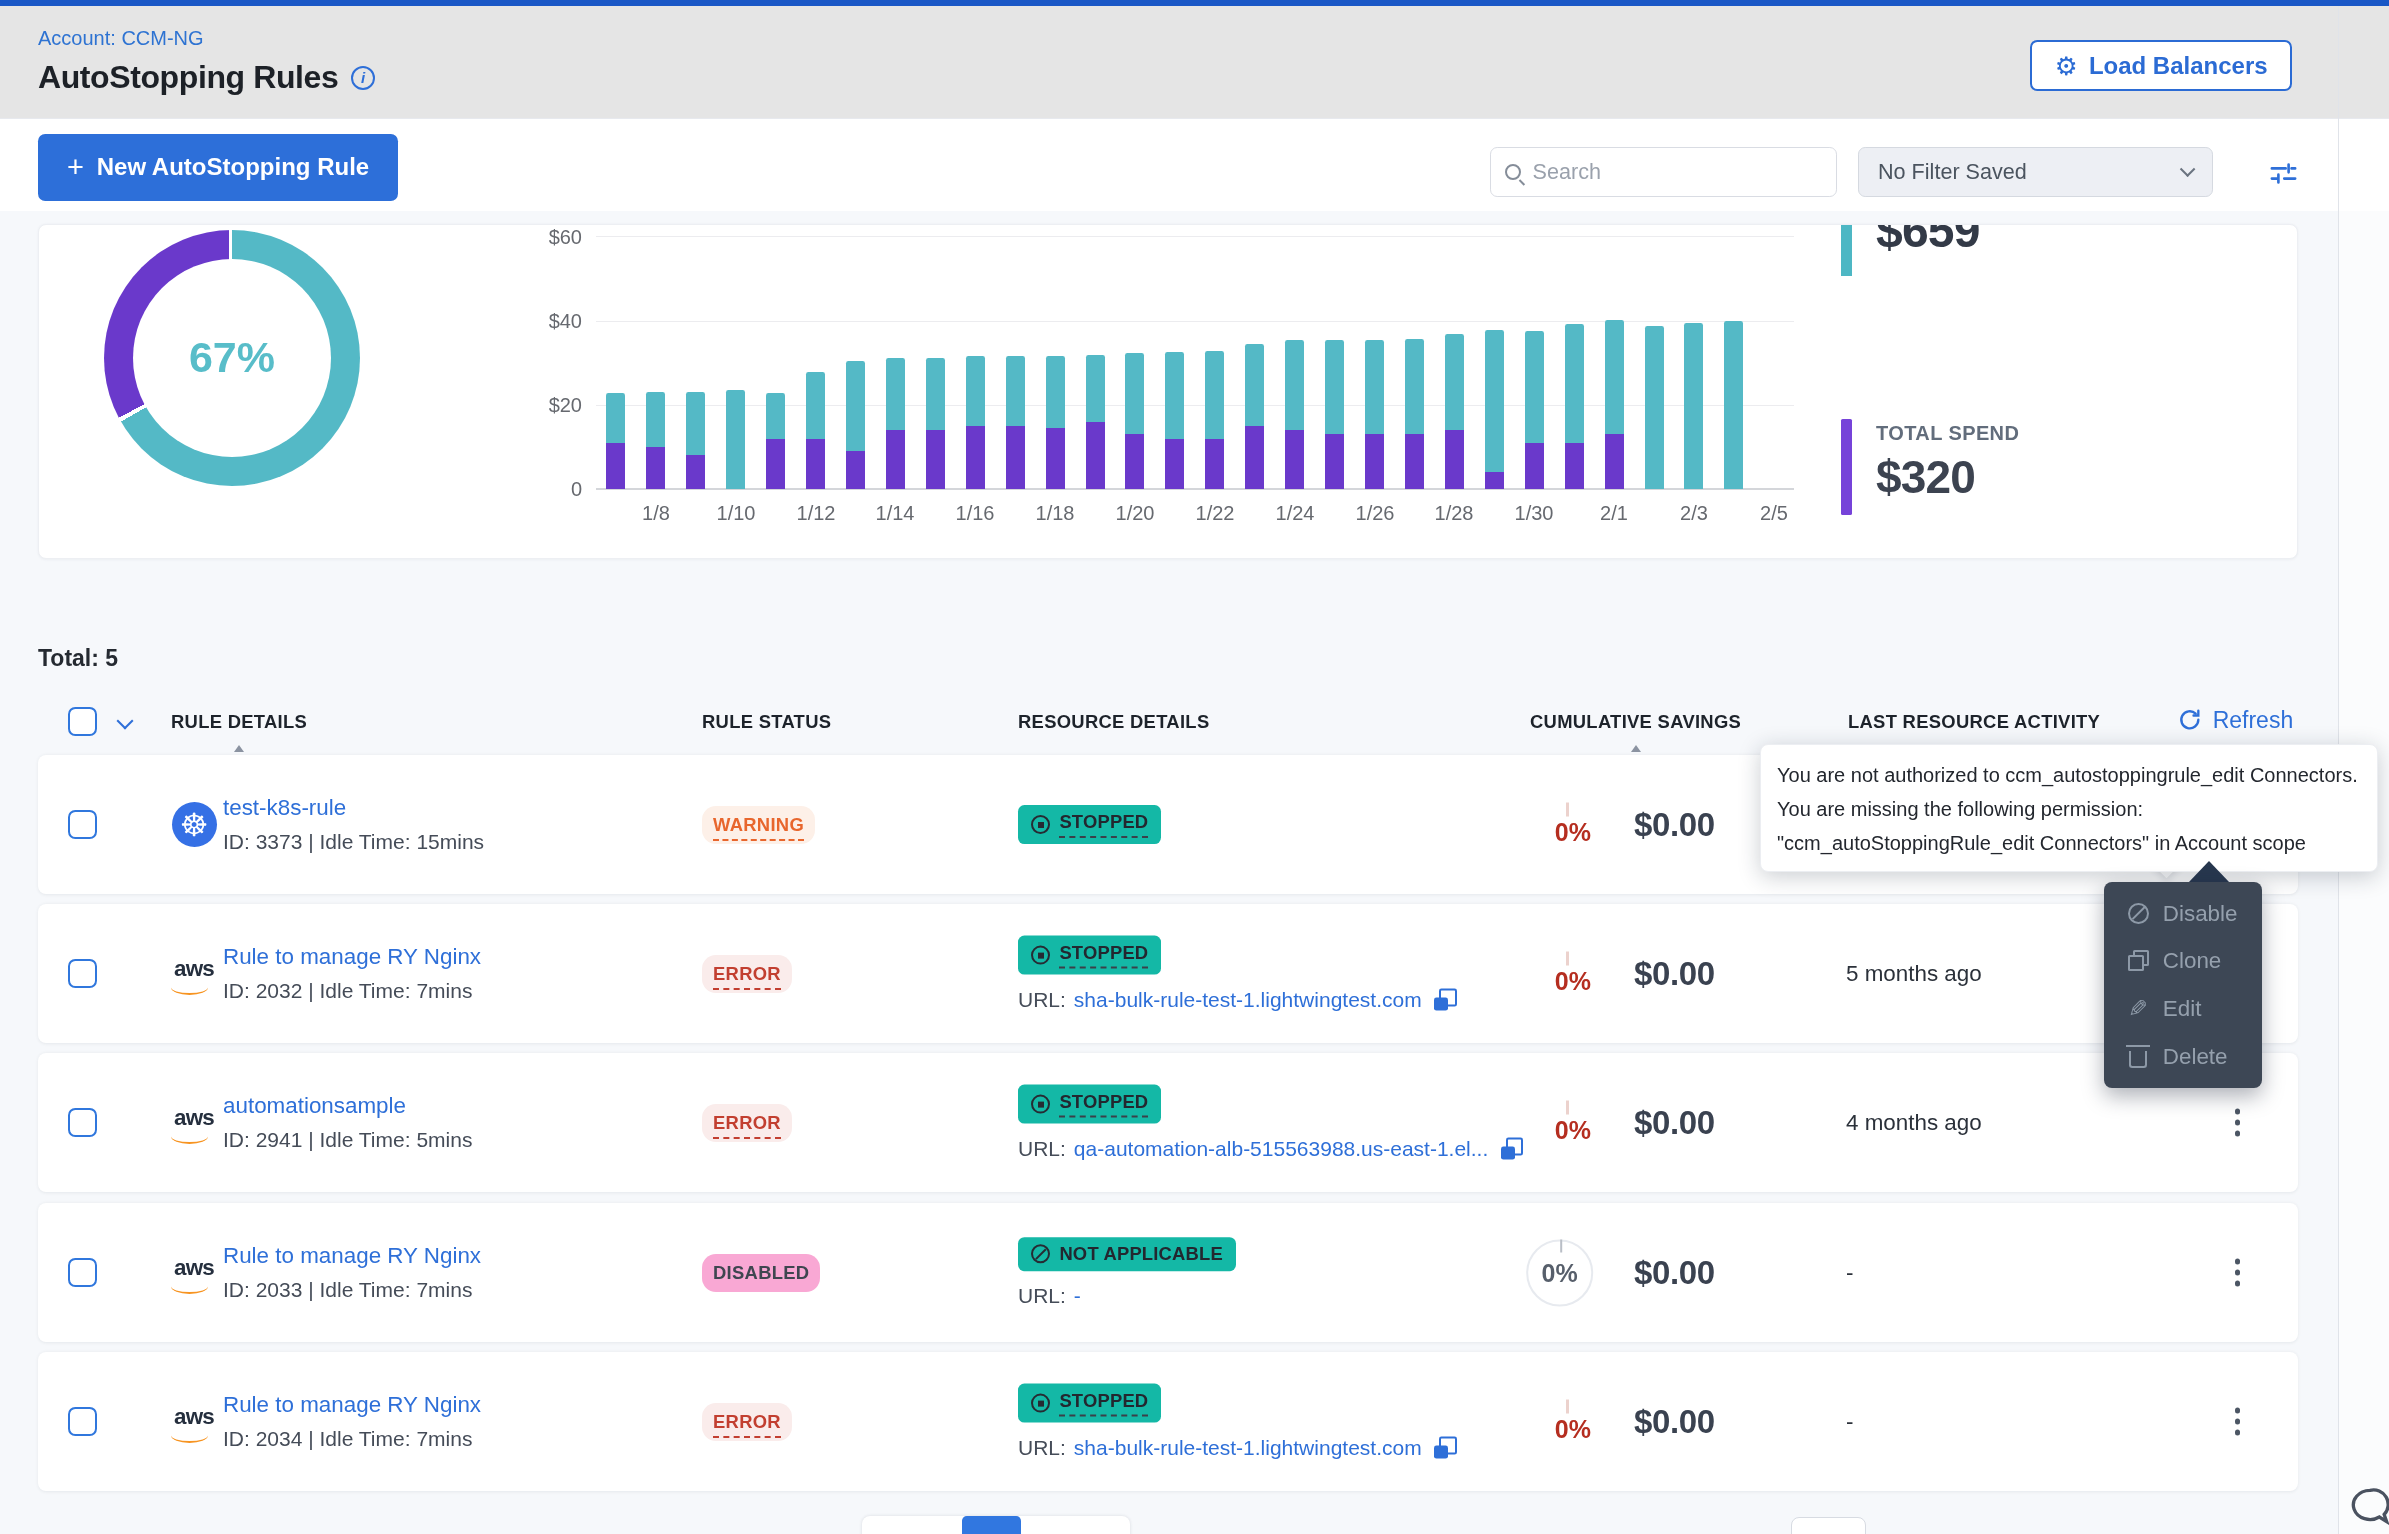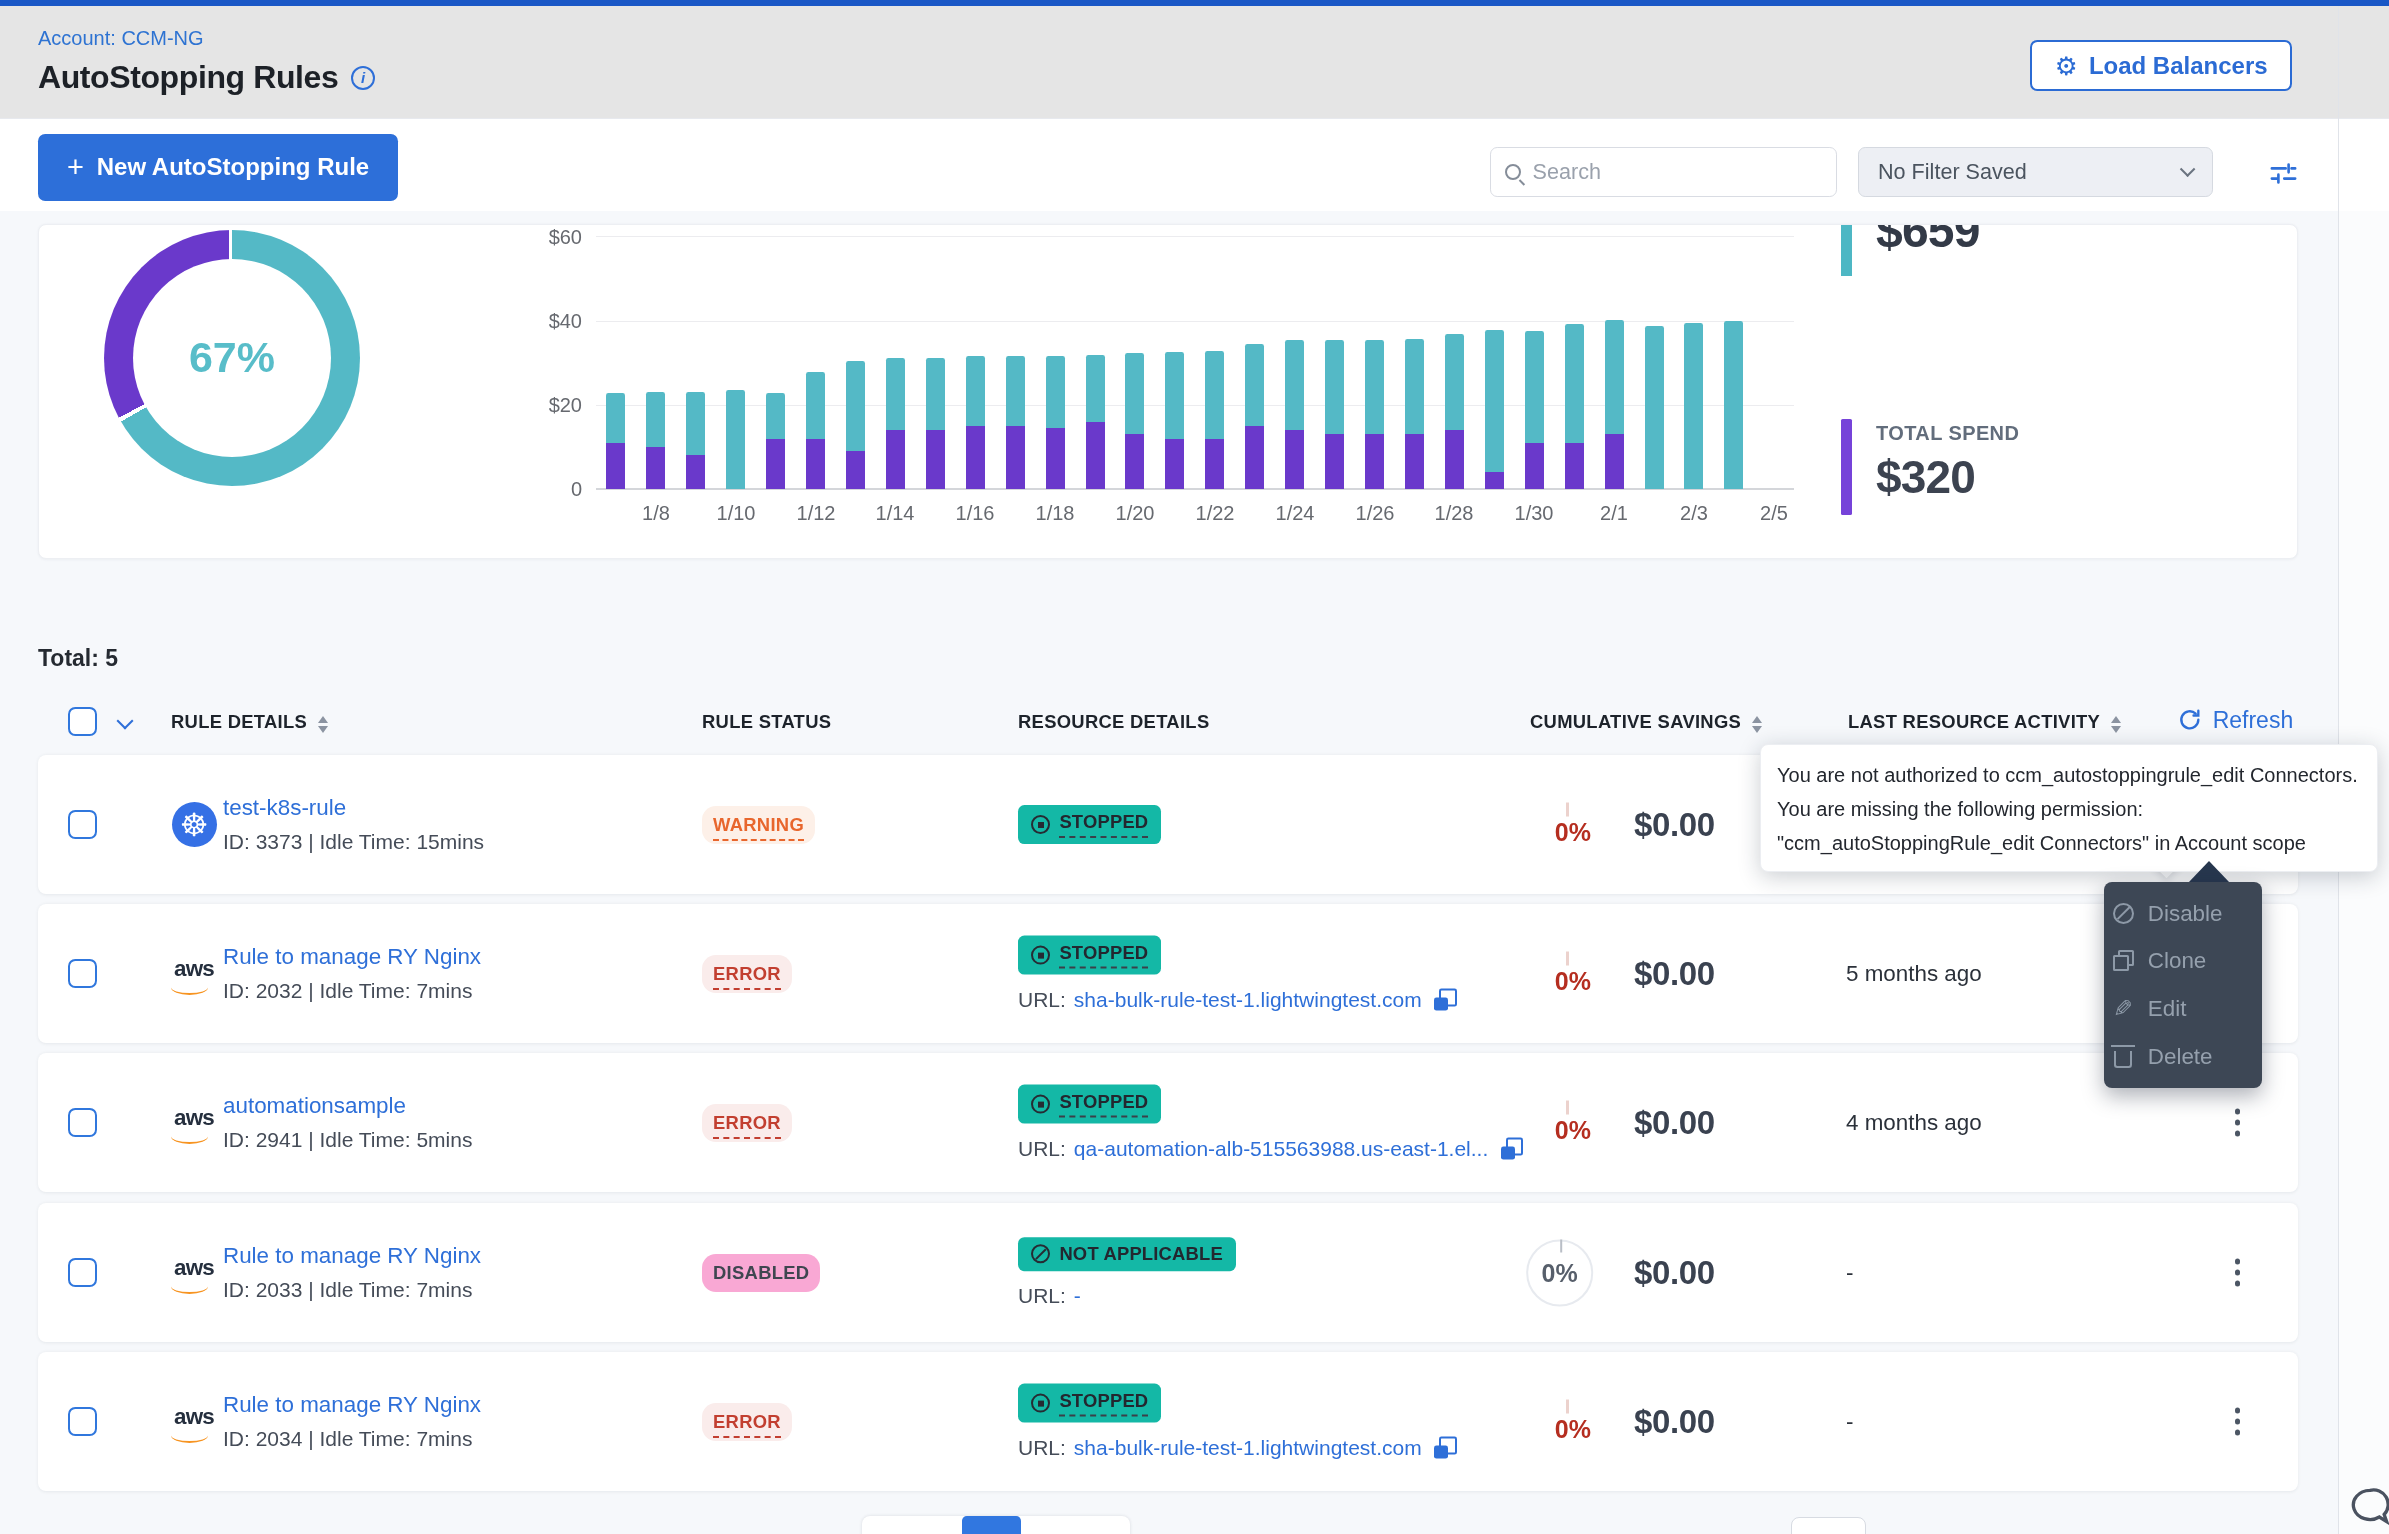--- a/index.html
+++ b/index.html
@@ -53,21 +53,21 @@
   .sum-top-val { position:absolute; left:1837px; top:-22.4px; font-size:48px; font-weight:800; color:#333a47; letter-spacing:-0.8px; }
   .sum-label { position:absolute; left:1837px; top:197px; font-size:20px; font-weight:700; color:#626d7c; letter-spacing:0.4px; }
   .sum-val { position:absolute; left:1837px; top:225px; font-size:46px; font-weight:800; color:#3c4350; letter-spacing:-0.8px; }
 
   
   .total-lbl { position:absolute; left:38px; top:645px; font-size:23px; font-weight:600; color:#252a31; }
   .thead { position:absolute; left:38px; top:705px; width:2260px; height:40px; }
   .thead .cb { left:29.5px; top:1.6px; }
   .cb { position:absolute; width:29px; height:29px; border:2px solid #3077dd; border-radius:7.2px; background:#fff; cursor:pointer; }
   .hdr-chev { position:absolute; left:81px; top:9.6px; width:12px; height:12px; border-right:2.8px solid #2e6fd8; border-bottom:2.8px solid #2e6fd8; transform:rotate(45deg); cursor:pointer; }
-  .col-h { position:absolute; top:6.4px; font-size:18.4px; font-weight:700; color:#1d232b; letter-spacing:0.3px; display:flex; align-items:flex-end; gap:11.2px; white-space:nowrap; }
+  .col-h { position:absolute; top:6.4px; font-size:18.4px; font-weight:700; color:#1d232b; letter-spacing:0.3px; display:flex; align-items:center; gap:11.2px; white-space:nowrap;flex-direction:column; }
   .sort { display:inline-flex; flex-direction:column; gap:3.2px; cursor:pointer; }
   .sort i { display:block; width:0; height:0; border-left:5.6px solid transparent; border-right:5.6px solid transparent; }
   .sort .up { border-bottom:7.2px solid #8b93a1; }
   .sort .dn { border-top:7.2px solid #8b93a1; }
   .refresh { position:absolute; right:4.8px; top:1.6px; display:flex; align-items:center; gap:9.6px; color:#2e6fd8; font-size:23px; font-weight:500; cursor:pointer; }
 
   .rrow { position:absolute; left:38px; width:2260px; height:139px; background:#fff; border-radius:8px; box-shadow:0 0.8px 3.2px rgba(40,50,70,.08); }
   .rrow .cb { left:29.5px; top:55px; }
   .prov { position:absolute; left:128px; top:40px; width:56px; height:59px; display:flex; align-items:center; justify-content:center; }
   .k8s { width:45px; height:45px; background:#3570e5; border-radius:50%; color:#fff; font-size:32px; display:flex; align-items:center; justify-content:center; }
@@ -105,21 +105,21 @@
   .act { position:absolute; left:1808px; top:50%; transform:translateY(-50%); font-size:22.4px; color:#2b313a; }
   .kebab { position:absolute; left:2192px; top:50%; transform:translateY(-50%); display:flex; flex-direction:column; align-items:center; cursor:pointer; padding:4.8px; }
   .kebab i { width:5.6px; height:5.6px; border-radius:50%; background:#4c5664; margin:2.8px 0; }
 
   
   .tooltip { position:absolute; left:1760px; top:744px; width:618px; background:#fff; border:0.8px solid #eceef2; border-radius:8px; box-shadow:0 4.8px 22.4px rgba(25,35,55,.22); padding:12.8px 16px 11.2px 16px; z-index:40; }
   .tooltip .tl { font-size:20px; line-height:34px; font-weight:500; color:#23272e; white-space:nowrap; }
   .tt-notch { position:absolute; left:2156px; top:853px; width:21px; height:21px; background:#fff; transform:rotate(45deg); box-shadow:2.4px 2.4px 6.4px rgba(25,35,55,.12); z-index:39; }
   .menu-arrow { position:absolute; left:2188px; top:861px; width:0; height:0; border-left:21px solid transparent; border-right:21px solid transparent; border-bottom:22.4px solid #27374e; z-index:45; }
   .ctx-menu { position:absolute; left:2104px; top:882px; width:158px; height:206px; background:#3d4755; border-radius:8px; box-shadow:0 8px 21px rgba(20,30,50,.35); z-index:50; display:flex; flex-direction:column; justify-content:space-around; padding:8px 0; }
-  .mi { display:flex; align-items:center; gap:12.8px; padding-left:7px; cursor:pointer; color:#95a0ad; font-size:22.4px; }
+  .mi { display:flex; align-items:center; gap:12.8px; padding-left:22px; cursor:pointer; color:#95a0ad; font-size:22.4px; }
   .mi-ic { width:24px; display:inline-flex; justify-content:center; color:#8d99a7; flex:none; }
   .proh { width:21px; height:21px; border:2.4px solid #8d99a7; border-radius:50%; position:relative; }
   .proh::after { content:""; position:absolute; left:8px; top:-0.8px; width:2.4px; height:17.6px; background:#8d99a7; transform:rotate(45deg); }
   .clone-ic { width:21px; height:21px; position:relative; }
   .clone-ic::before { content:""; position:absolute; right:0; top:0; width:12px; height:12px; border:2.4px solid #8d99a7; border-radius:1.6px; }
   .clone-ic::after { content:""; position:absolute; left:0; bottom:0; width:12px; height:12px; border:2.4px solid #8d99a7; border-radius:1.6px; background:#3d4755; }
   .pencil { font-size:24px; transform:scaleX(-1); }
   .trash { width:17.6px; height:17.6px; border:2.4px solid #8d99a7; border-top:none; border-radius:0 0 3.2px 3.2px; position:relative; margin-top:5.6px; }
   .trash::before { content:""; position:absolute; left:-5.6px; top:-5.6px; width:24px; height:2.4px; background:#8d99a7; }
 

